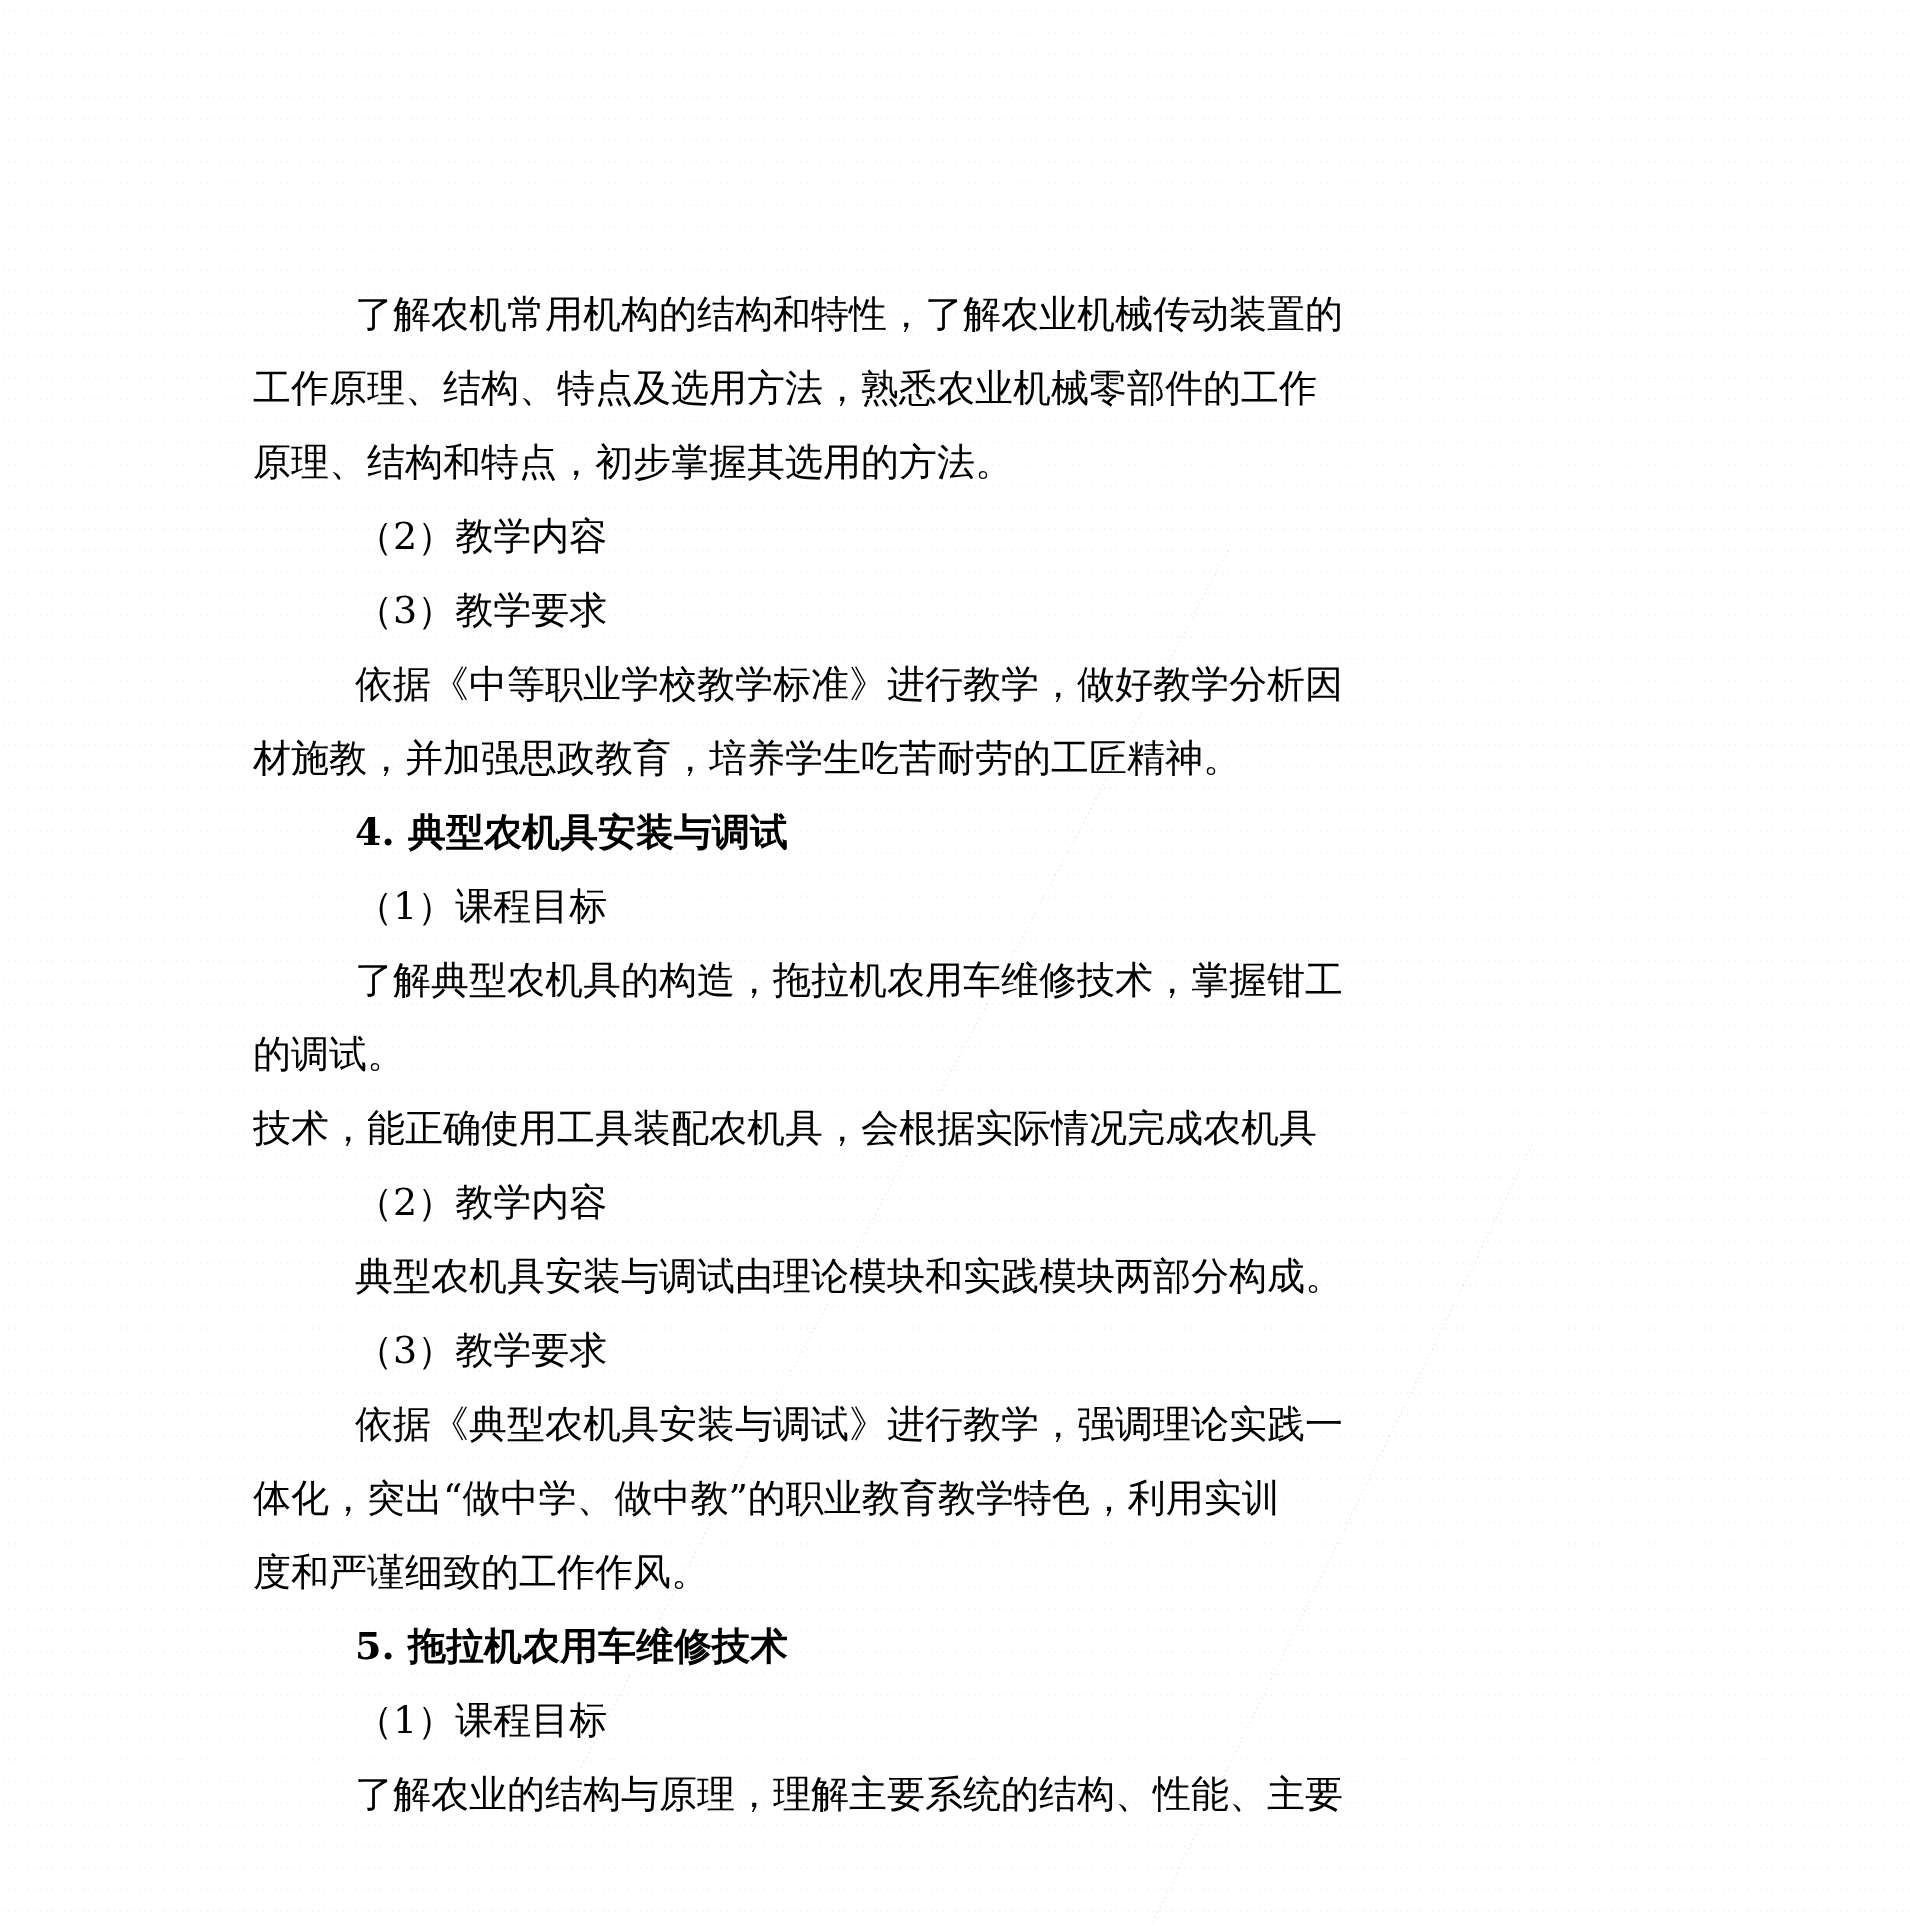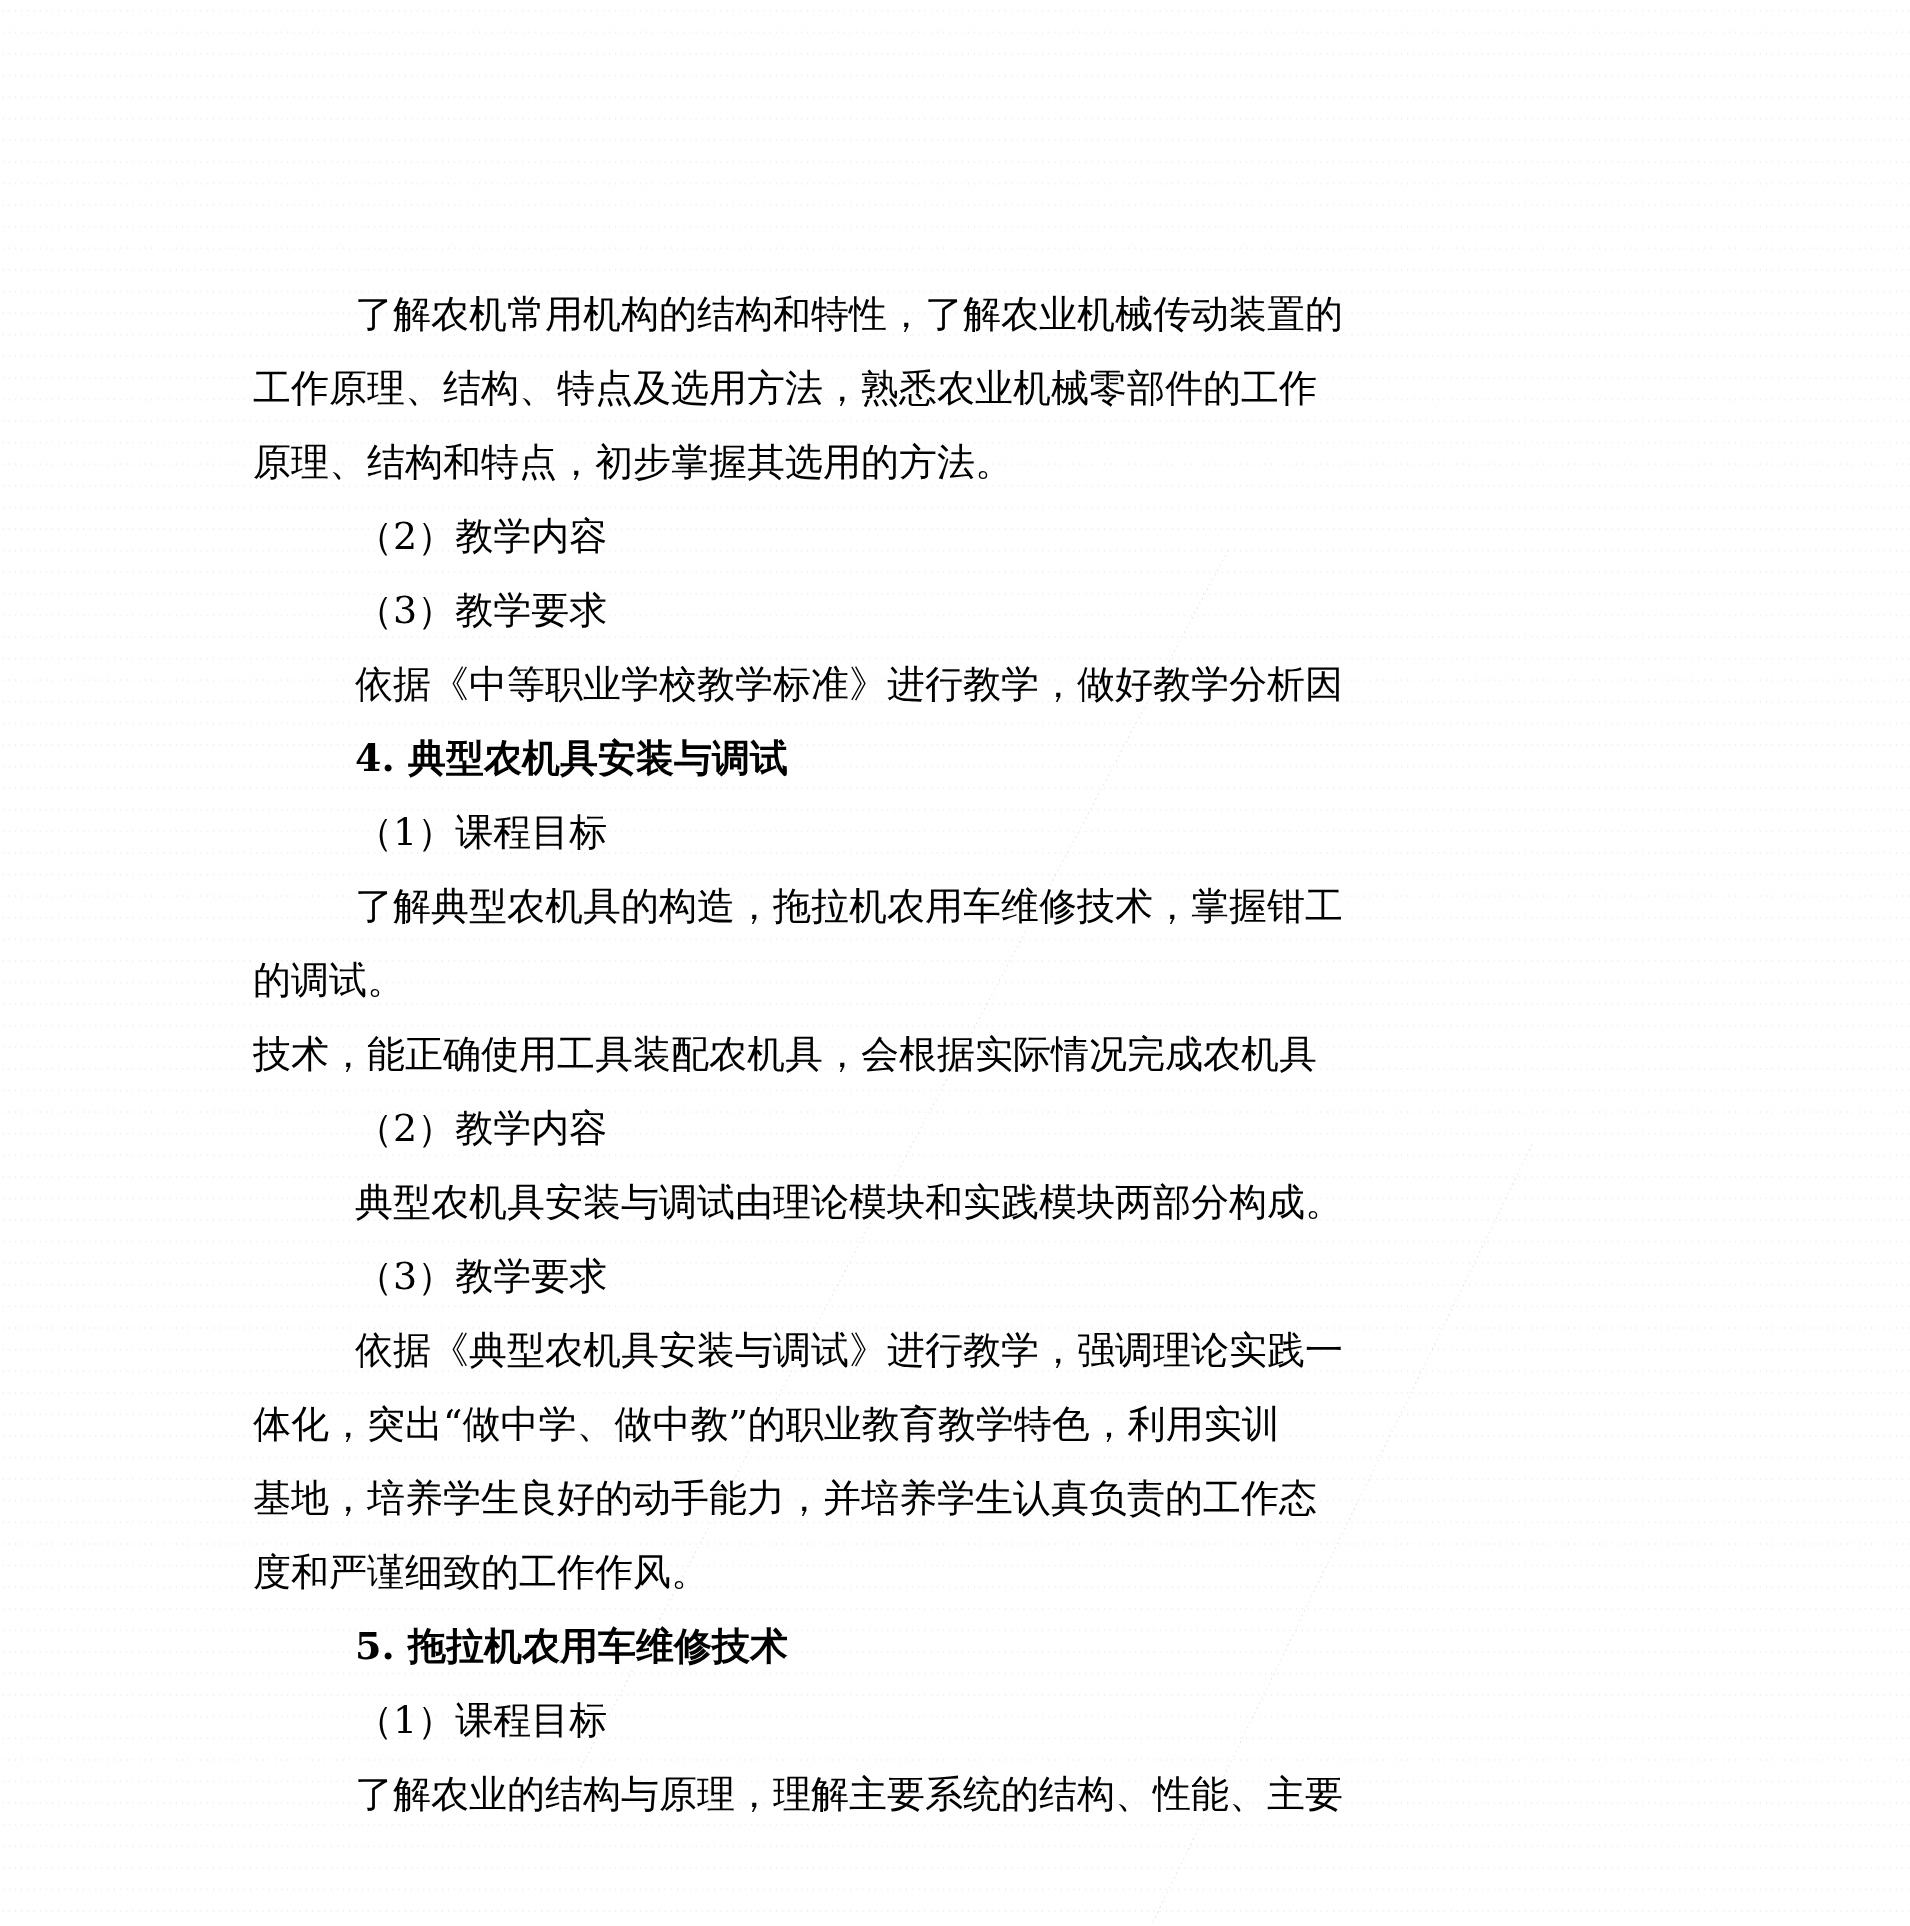--- a/index.html
+++ b/index.html
@@ -64,30 +64,30 @@
 <div class="diag-artifact diag-b"></div>
 
 <div class="content">
   <div>
       <div class="line indent">了解农机常用机构的结构和特性，了解农业机械传动装置的</div>
       <div class="line flush">工作原理、结构、特点及选用方法，熟悉农业机械零部件的工作</div>
       <div class="line flush">原理、结构和特点，初步掌握其选用的方法。</div>
       <div class="line indent">（2）教学内容</div>
       <div class="line indent">（3）教学要求</div>
       <div class="line indent">依据《中等职业学校教学标准》进行教学，做好教学分析因</div>
+      <div class="line flush">材施教，并加强思政教育，培养学生吃苦耐劳的工匠精神。</div>
       <div class="line heading">4. 典型农机具安装与调试</div>
       <div class="line indent">（1）课程目标</div>
       <div class="line indent">了解典型农机具的构造，拖拉机农用车维修技术，掌握钳工</div>
       <div class="line flush">的调试。</div>
       <div class="line flush">技术，能正确使用工具装配农机具，会根据实际情况完成农机具</div>
       <div class="line indent">（2）教学内容</div>
       <div class="line indent">典型农机具安装与调试由理论模块和实践模块两部分构成。</div>
       <div class="line indent">（3）教学要求</div>
       <div class="line indent">依据《典型农机具安装与调试》进行教学，强调理论实践一</div>
       <div class="line flush">体化，突出“做中学、做中教”的职业教育教学特色，利用实训</div>
-      <div class="line flush">基地，培养学生良好的动手能力，并培养学生认真负责的工作态</div>
       <div class="line flush">度和严谨细致的工作作风。</div>
       <div class="line heading">5. 拖拉机农用车维修技术</div>
       <div class="line indent">（1）课程目标</div>
       <div class="line indent">了解农业的结构与原理，理解主要系统的结构、性能、主要</div>
     </div>
 </div>
 
 
 </body></html>

